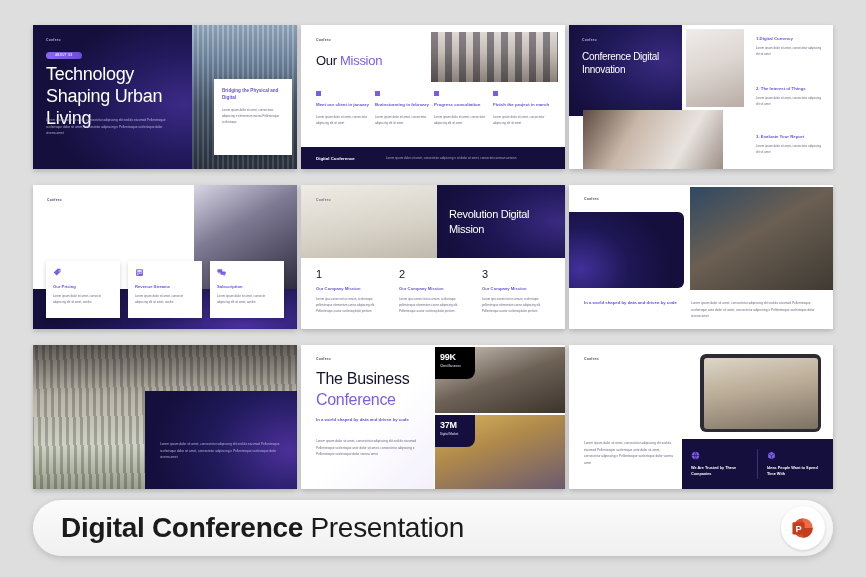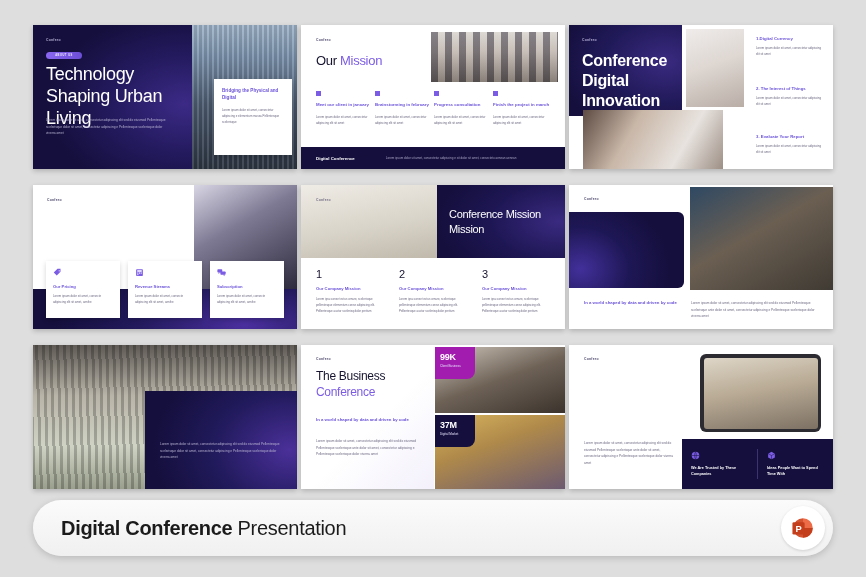--- a/index.html
+++ b/index.html
@@ -31,21 +31,21 @@
     position:absolute; font-size:3.4px; letter-spacing:.25px;
     font-weight:700; color:#2a2550; opacity:.85;
   }
   .logo.light{ color:#cfc9ee; }
   .lorem{ font-size:3.2px; line-height:2.05; color:#6b6880; }
   .lorem.light{ color:#b9b4d2; }
   .lorem.tiny{ font-size:2.9px; line-height:2.1; }
 
   .navy{ background:#140f3c; }
   .purple{ color:#7b5ce5; }
-  .purpleBg{ background:#a21caf; }
+  .purpleBg{ background:#000000; }
 
   
   .ph{ position:absolute; background-size:cover; }
   .ph-city{ background:
       linear-gradient(180deg,#9fb4c9 0%,#7c93ad 22%,#4e5d72 55%,#2c3542 100%),
       repeating-linear-gradient(90deg,rgba(255,255,255,.10) 0 2px,rgba(0,0,0,.12) 2px 5px);
     background-blend-mode:overlay,normal; }
   .ph-team{ background:
       linear-gradient(180deg,#e7e4e0 0%,#cfc8c2 40%,#8e8680 100%),
       repeating-linear-gradient(90deg,rgba(60,55,70,.55) 0 7px,rgba(225,220,215,.35) 7px 14px);
@@ -83,22 +83,22 @@
   .s2 .dot{width:5px;height:5px;background:#7b5ce5;margin-bottom:6px;}
   .s2 .tl h5{font-size:4.4px;line-height:1.55;color:#6b52d8;font-weight:700;margin-bottom:5px;}
   .s2 .footer{position:absolute;left:0;bottom:0;width:264px;height:22px;background:#140f3c;
     display:flex;align-items:center;}
   .s2 .footer .f1{margin-left:15px;color:#fff;font-size:4.4px;font-weight:700;}
   .s2 .footer .f2{margin-left:31px;color:#a9a4c6;font-size:3px;}
 
   
   .s3 .left{position:absolute;left:0;top:0;width:113px;height:91px;
     background:radial-gradient(130% 110% at 85% 40%,#3a2a80 0%,#211a5a 40%,#140f3c 75%);}
-  .s3 h1{position:absolute;left:13px;top:26px;width:100px;color:#fff;font-size:16px;
-    line-height:1.25;font-weight:700;letter-spacing:-.3px;}
+  .s3 h1{position:absolute;left:13px;top:26px;width:100px;color:#fff;font-size:10px;
+    line-height:1.25;font-weight:400;letter-spacing:-.3px;}
   .s3 .ph-hand{left:14px;top:85px;width:140px;height:59px;}
   .s3 .ph-hijab{left:117px;top:4px;width:58px;height:78px;}
   .s3 .rail{position:absolute;left:178px;top:0;width:86px;height:144px;background:#fff;padding:11px 9px;}
   .s3 .item{margin-bottom:11px;}
   .s3 .item h5{font-size:4.3px;color:#6b52d8;font-weight:700;margin-bottom:4px;}
 
   
   .s4 .bottomNavy{position:absolute;left:0;bottom:0;width:264px;height:40px;
     background:radial-gradient(90% 220% at 80% 90%,#4a2f9e 0%,#221a5c 45%,#140f3c 80%);}
   .s4 h1{position:absolute;left:14px;top:28px;width:150px;font-size:12.5px;line-height:1.28;
@@ -132,21 +132,21 @@
   .s7 .ph-hall{left:0;top:0;width:264px;height:144px;}
   .s7 .panel{position:absolute;left:112px;top:46px;width:152px;height:98px;
     background:radial-gradient(110% 130% at 95% 60%,#4a3099 0%,#211a5c 45%,#140f3c 82%);}
   .s7 h1{position:absolute;left:127px;top:61px;width:128px;color:#fff;font-size:10.5px;line-height:1.32;
     font-weight:400;letter-spacing:-.3px;}
   .s7 .body{position:absolute;left:127px;top:96px;width:124px;}
 
   
   .s8 .leftpane{position:absolute;left:0;top:0;width:133px;height:144px;
     background:linear-gradient(135deg,#ffffff 55%,#f3f0fb 100%);}
-  .s8 h1{position:absolute;left:15px;top:24px;width:116px;font-size:12px;line-height:1.3;
+  .s8 h1{position:absolute;left:15px;top:24px;width:116px;font-size:16px;line-height:1.3;
     font-weight:400;color:#15132e;letter-spacing:-.3px;}
   .s8 .sub{position:absolute;left:15px;top:71px;font-size:4.3px;line-height:1.65;color:#6b52d8;font-weight:700;}
   .s8 .body{position:absolute;left:15px;top:93px;width:102px;}
   .s8 .ph-meeting{left:134px;top:2px;width:130px;height:66px;}
   .s8 .ph-people{left:134px;top:70px;width:130px;height:74px;}
   .s8 .stat{position:absolute;width:40px;height:32px;padding:5px 5px;}
   .s8 .stat .v{font-size:9px;color:#fff;font-weight:700;letter-spacing:-.3px;}
   .s8 .stat .l{font-size:3px;color:#e6e1fb;margin-top:2px;}
 
   
@@ -164,21 +164,21 @@
   .s9 svg{width:9px;height:9px;display:block;}
 
   
   .bar{
     position:absolute; left:33px; top:500px; width:800px; height:56px;
     background:linear-gradient(180deg,#fbfbfb,#f0f0f0);
     border-radius:28px; box-shadow:0 2px 7px rgba(0,0,0,.17);
     display:flex; align-items:center; justify-content:space-between;
     padding:0 8px 0 28px;
   }
-  .bar .title{ font-size:20px; color:#1b1b1b; letter-spacing:-.3px; white-space:nowrap;}
+  .bar .title{ font-size:28px; color:#1b1b1b; letter-spacing:-.3px; white-space:nowrap;}
   .bar .title b{ font-weight:700; }
   .bar .title span{ font-weight:400; }
   .ppt{ width:44px;height:44px;border-radius:50%;background:#fff;
     display:flex;align-items:center;justify-content:center;
     box-shadow:0 1px 3px rgba(0,0,0,.14); }
 </style>
 </head>
 <body>
 
 <div id="root">
@@ -288,21 +288,21 @@
           </svg>
         <h5>Subscription</h5>
         <div class="lorem tiny">Lorem ipsum dolor sit amet, consecte adipiscing elit sit amet, aenihe</div>
       </div>
     </div>
 
     <div class="slide s5">
       <div class="ph ph-desk"></div>
       <div class="logo" style="left:15px;top:13px;color:#5b5570;">Confero</div>
       <div class="titlebox">
-        <h1>Conference Mission Mission</h1>
+        <h1>Revolution Digital Mission</h1>
       </div>
       <div class="col" style="left:15px;">
         <div class="num">1</div>
         <h5>Our Company Mission</h5>
         <div class="lorem tiny">Lorem ipsu conse tectus ornare, scelerisque pellentesque elementum conse adipiscing elit. Pellentesque auctor scelerisq dolor pretium</div>
       </div>
       <div class="col" style="left:98px;">
         <div class="num">2</div>
         <h5>Our Company Mission</h5>
         <div class="lorem tiny">Lorem ipsu conse tectus ornare, scelerisque pellentesque elementum conse adipiscing elit. Pellentesque auctor scelerisq dolor pretium</div>

